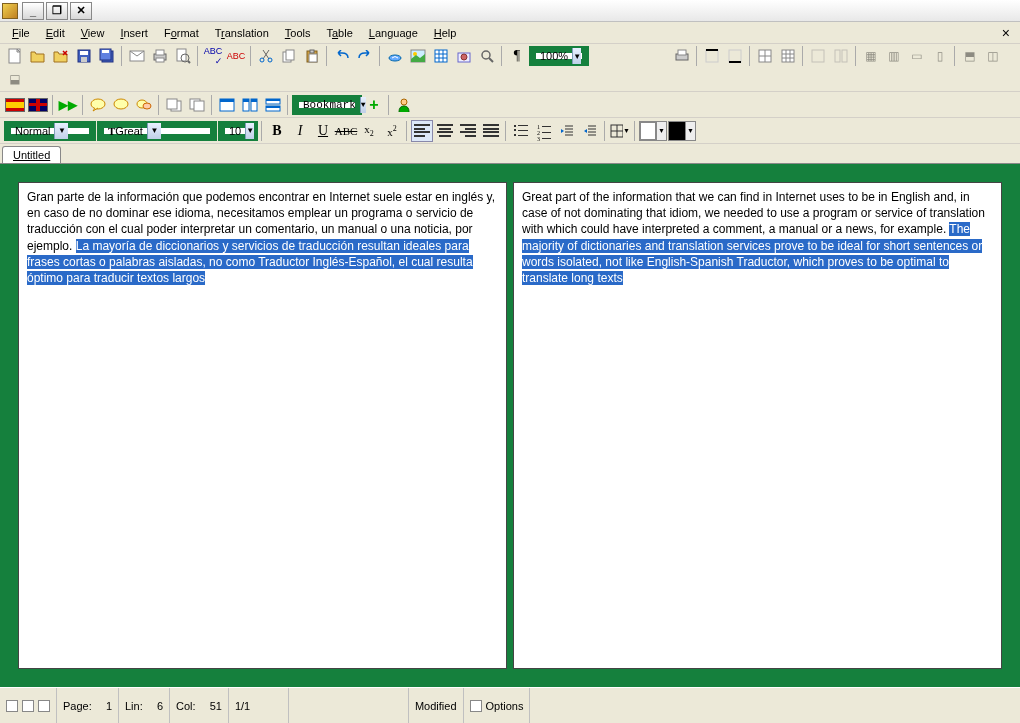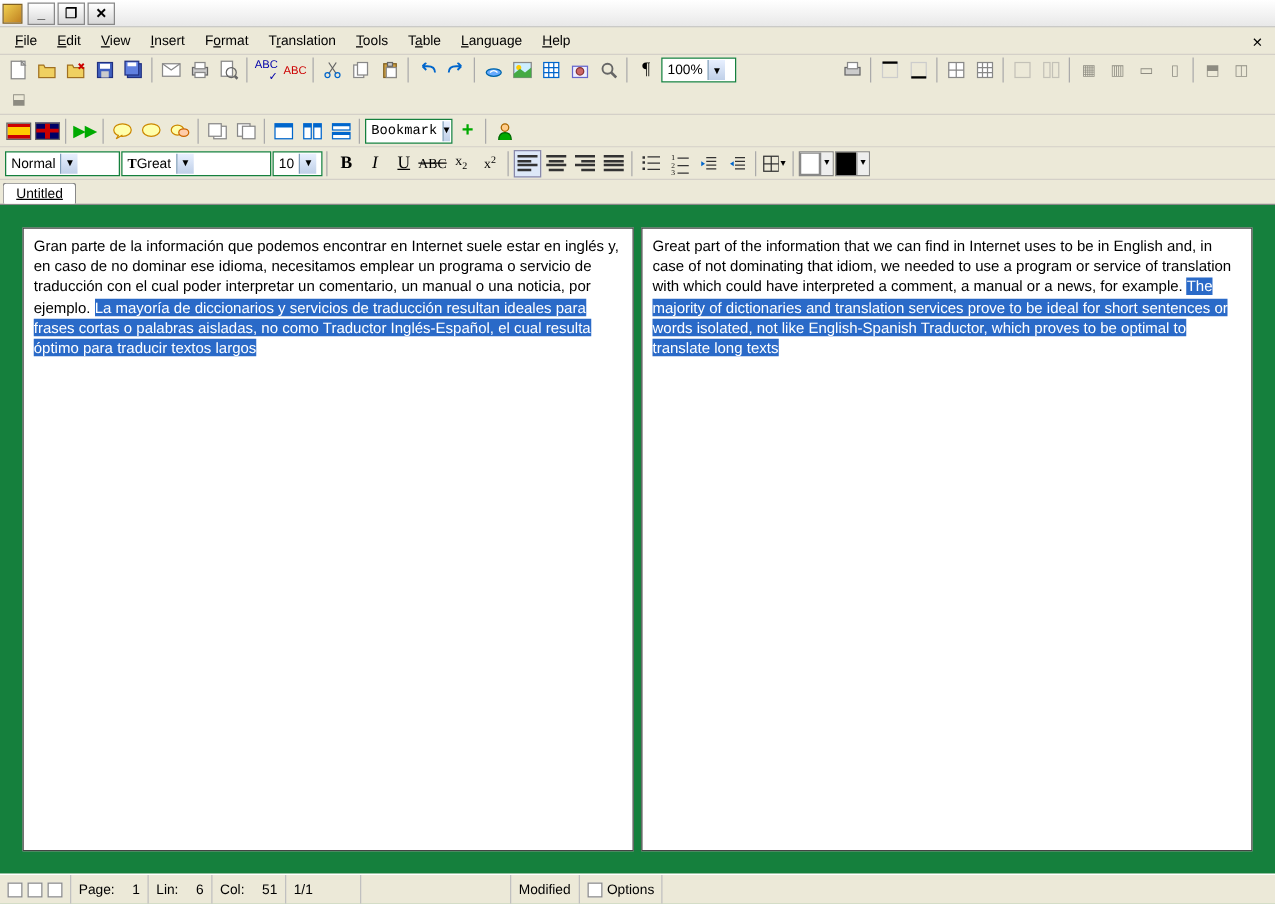--- a/index.html
+++ b/index.html
@@ -72,21 +72,21 @@
   width: 22px; height: 22px;
   border: 1px solid transparent;
   display: flex; align-items: center; justify-content: center;
   cursor: pointer;
   font-size: 12px;
 }
 .tsep { width: 2px; height: 20px; border-left: 1px solid #aaa; margin: 0 2px; }
 .combo {
   height: 20px;
   background: #fff;
-  border: 1px solid #15803d;
+  border: 7px solid #15803d;
   display: flex;
   align-items: center;
   padding: 0 2px 0 4px;
   font-size: 11px;
   cursor: pointer;
 }
 .combo .arrow {
   width: 14px; height: 16px;
   background: linear-gradient(#e8f0ff,#c0d0e8);
   border-left: 1px solid #7f9db9;
@@ -153,21 +153,21 @@
   overflow: auto;
   font-size: 12px;
   line-height: 1.35;
   color: #000;
 }
 .pane .sel {
   background: #2a6ac8;
   color: #fff;
 }
 .statusbar {
-  height: 24px;
+  height: 36px;
   background: #ece9d8;
   border-top: 1px solid #fff;
   display: flex;
   align-items: center;
   font-size: 11px;
 }
 .statusbar .cell {
   padding: 0 6px;
   border-right: 1px solid #c0c0c0;
   height: 100%;

